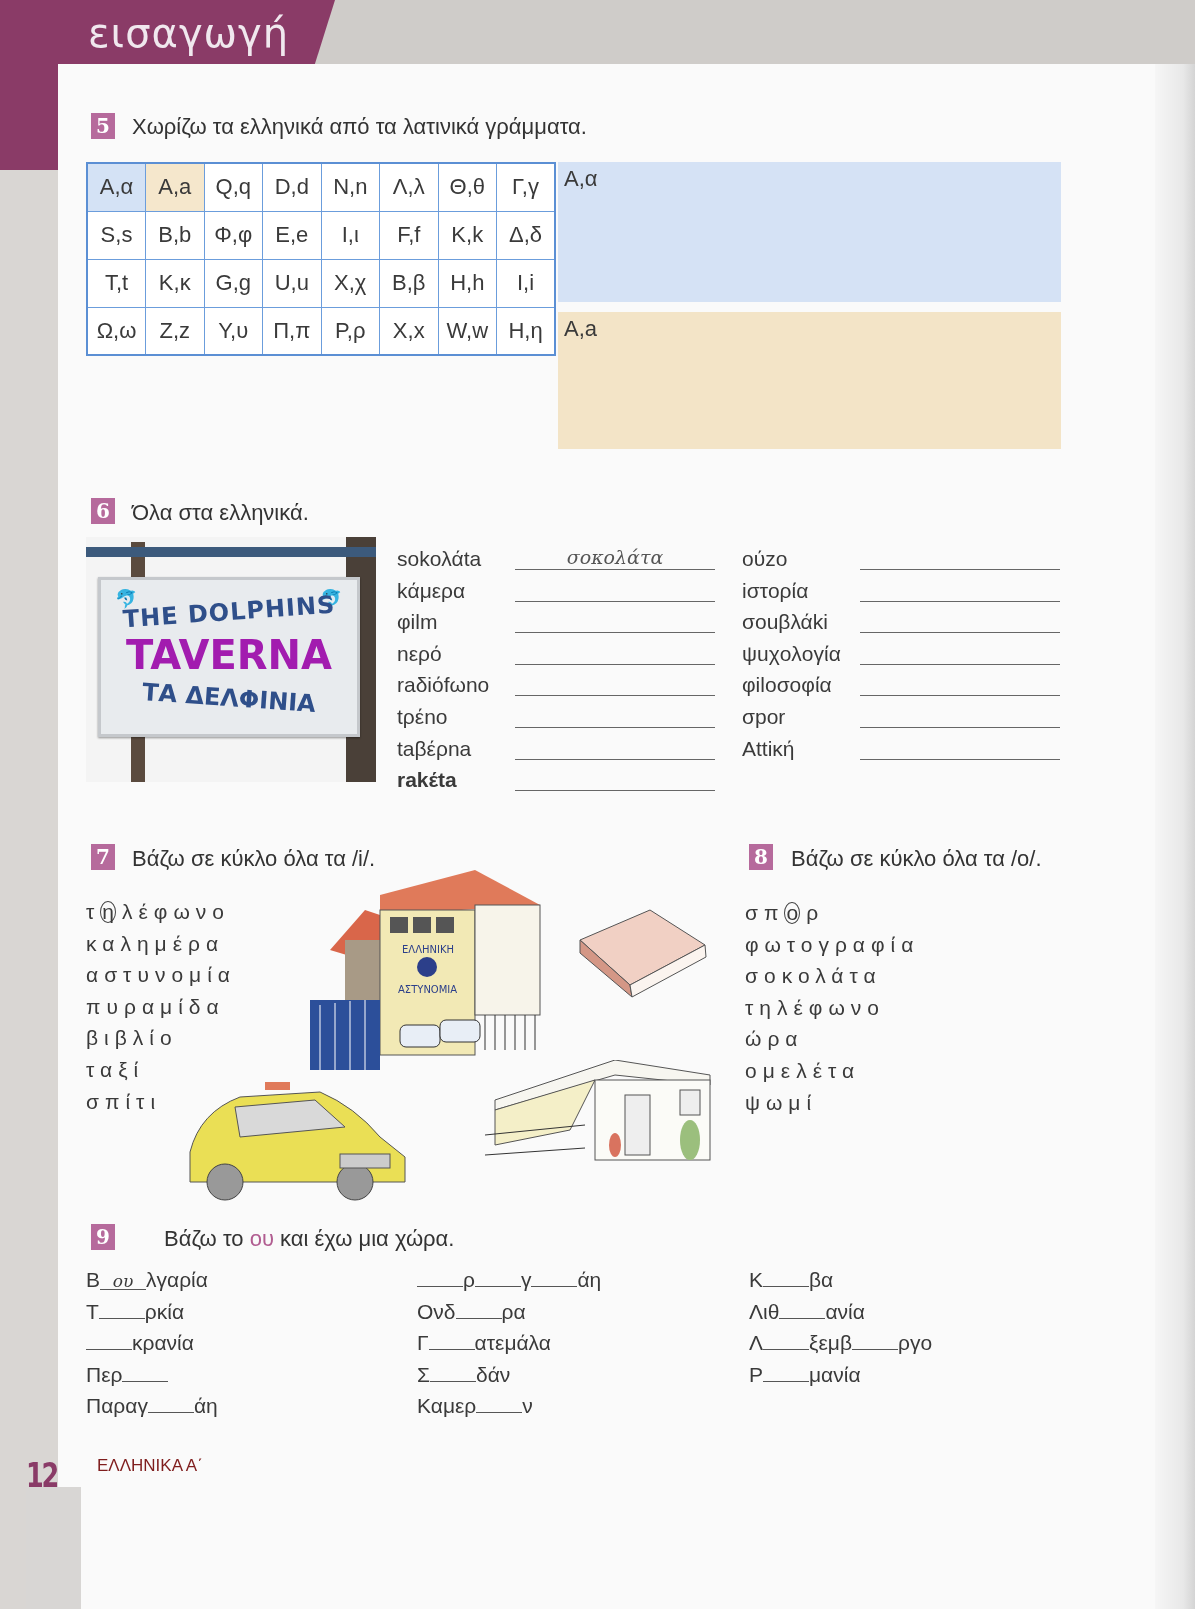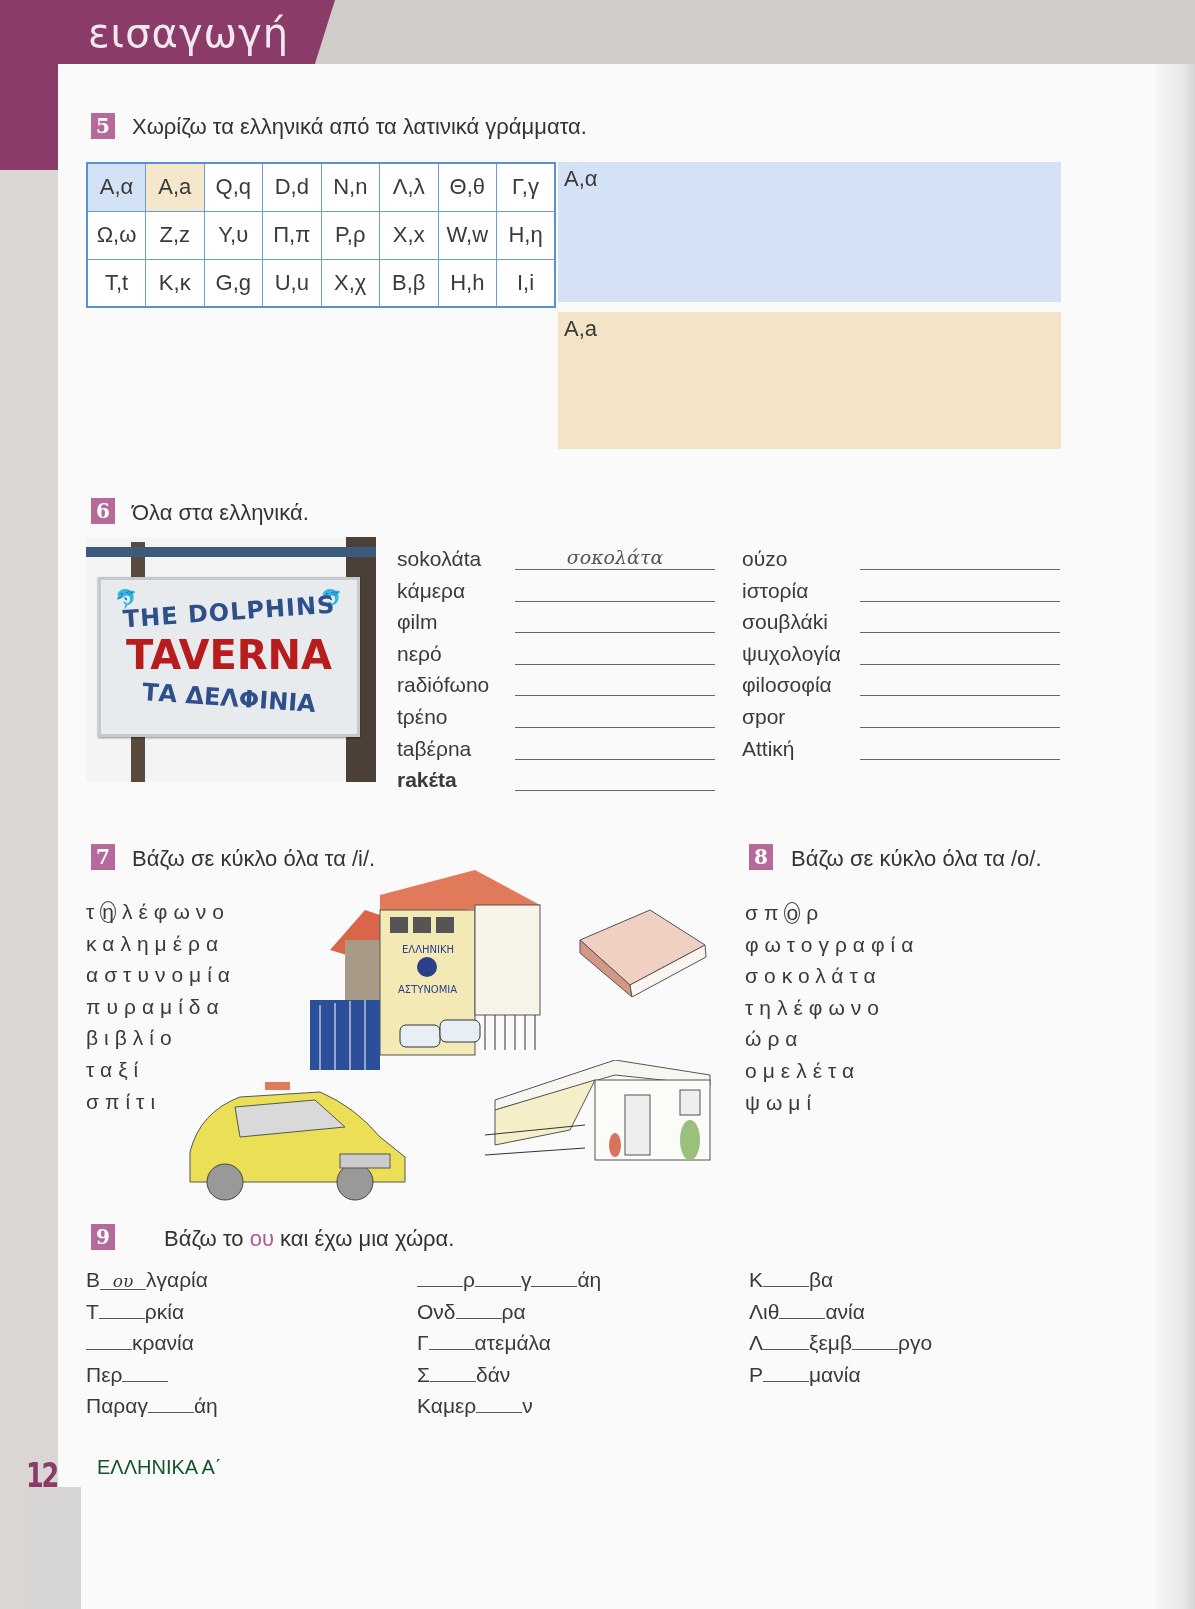--- a/index.html
+++ b/index.html
@@ -60,21 +60,21 @@
   .photo .beam { position: absolute; left: 0; top: 10px; width: 290px; height: 10px; background: #3c5a7c; }
   .photo .post-l { position: absolute; left: 45px; top: 5px; width: 14px; height: 240px; background: #5a4a3e; }
   .photo .post-r { position: absolute; right: 0; top: 0; width: 30px; height: 245px; background: #4a4038; }
   .photo .sign {
     position: absolute; left: 12px; top: 40px; width: 262px; height: 160px;
     background: #e8ebee; border: 3px solid #c5c8cc;
     box-shadow: 0 1px 2px rgba(0,0,0,0.4);
   }
   .sign-line { position: absolute; width: 100%; text-align: center; color: #2f4f8a; font-weight: bold; font-family: "DejaVu Sans", sans-serif; }
   .sign-l1 { top: 18px; font-size: 24px; letter-spacing: 1px; transform: rotate(-4deg); }
-  .sign-l2 { top: 52px; font-size: 40px; color: #b91c1c; }
+  .sign-l2 { top: 52px; font-size: 40px; color: #a21caf; }
   .sign-l3 { top: 104px; font-size: 24px; transform: rotate(4deg); }
   .dolphin { position: absolute; top: 8px; font-size: 18px; color: #2f4f8a; }
 
   
   .wordrow { position: absolute; height: 32px; font-size: 21px; color: #3a3a3a; }
   .wordrow .w { position: absolute; left: 0; top: 6px; }
   .wordrow .line { position: absolute; top: 28px; border-bottom: 1.5px solid #666; height: 1px; }
   .wordrow .answer { position: absolute; top: 5px; font-family: "DejaVu Serif", serif; font-style: italic; font-size: 19px; color: #555; text-align: center; }
 
   
@@ -86,21 +86,21 @@
   .police { left: 310px; top: 855px; width: 240px; height: 215px; }
   .book { left: 570px; top: 905px; width: 140px; height: 95px; }
   .taxi { left: 180px; top: 1082px; width: 230px; height: 120px; }
   .house { left: 475px; top: 1060px; width: 240px; height: 110px; }
 
   
   .fill { position: absolute; font-size: 21px; color: #3a3a3a; white-space: nowrap; }
   .blank { display: inline-block; width: 46px; border-bottom: 1.5px solid #555; height: 18px; vertical-align: baseline; text-align: center; font-family: "DejaVu Serif", serif; font-style: italic; font-size: 17px; line-height: 18px; }
 
   .page-number { position: absolute; left: 26px; top: 1455px; font-family: "DejaVu Sans", sans-serif; font-weight: bold; font-size: 34px; color: #8a3b67; letter-spacing: -3px; transform: scaleX(0.75); transform-origin: left; }
-  .book-title { position: absolute; left: 97px; top: 1456px; font-size: 20px; color: #14532d; }
+  .book-title { position: absolute; left: 97px; top: 1456px; font-size: 17px; color: #7f1d1d; }
 </style>
 </head>
 <body>
 
 <div class="top-band"></div>
 <div class="left-band"></div>
 <div class="chapter-tab"></div>
 <h1 class="chapter-title">εισαγωγή</h1>
 <div class="page"></div>
 <div class="spine"></div>
@@ -115,38 +115,48 @@
         <td class="hl-blue">Α,α</td>
         <td class="hl-tan">A,a</td>
         <td>Q,q</td>
         <td>D,d</td>
         <td>N,n</td>
         <td>Λ,λ</td>
         <td>Θ,θ</td>
         <td>Γ,γ</td>
       </tr>
       <tr>
-        <td>Ω,ω</td>
-        <td>Z,z</td>
-        <td>Υ,υ</td>
-        <td>Π,π</td>
-        <td>P,ρ</td>
-        <td>X,x</td>
-        <td>W,w</td>
-        <td>Η,η</td>
+        <td>S,s</td>
+        <td>B,b</td>
+        <td>Φ,φ</td>
+        <td>E,e</td>
+        <td>Ι,ι</td>
+        <td>F,f</td>
+        <td>K,k</td>
+        <td>Δ,δ</td>
       </tr>
       <tr>
         <td>T,t</td>
         <td>Κ,κ</td>
         <td>G,g</td>
         <td>U,u</td>
         <td>Χ,χ</td>
         <td>Β,β</td>
         <td>H,h</td>
         <td>I,i</td>
+      </tr>
+      <tr>
+        <td>Ω,ω</td>
+        <td>Z,z</td>
+        <td>Υ,υ</td>
+        <td>Π,π</td>
+        <td>P,ρ</td>
+        <td>X,x</td>
+        <td>W,w</td>
+        <td>Η,η</td>
       </tr>
     </tbody>
   </table>
 
 <div class="sort-box sort-greek">
   <span>Α,α</span>
 </div>
 <div class="sort-box sort-latin">
   <span>A,a</span>
 </div>

